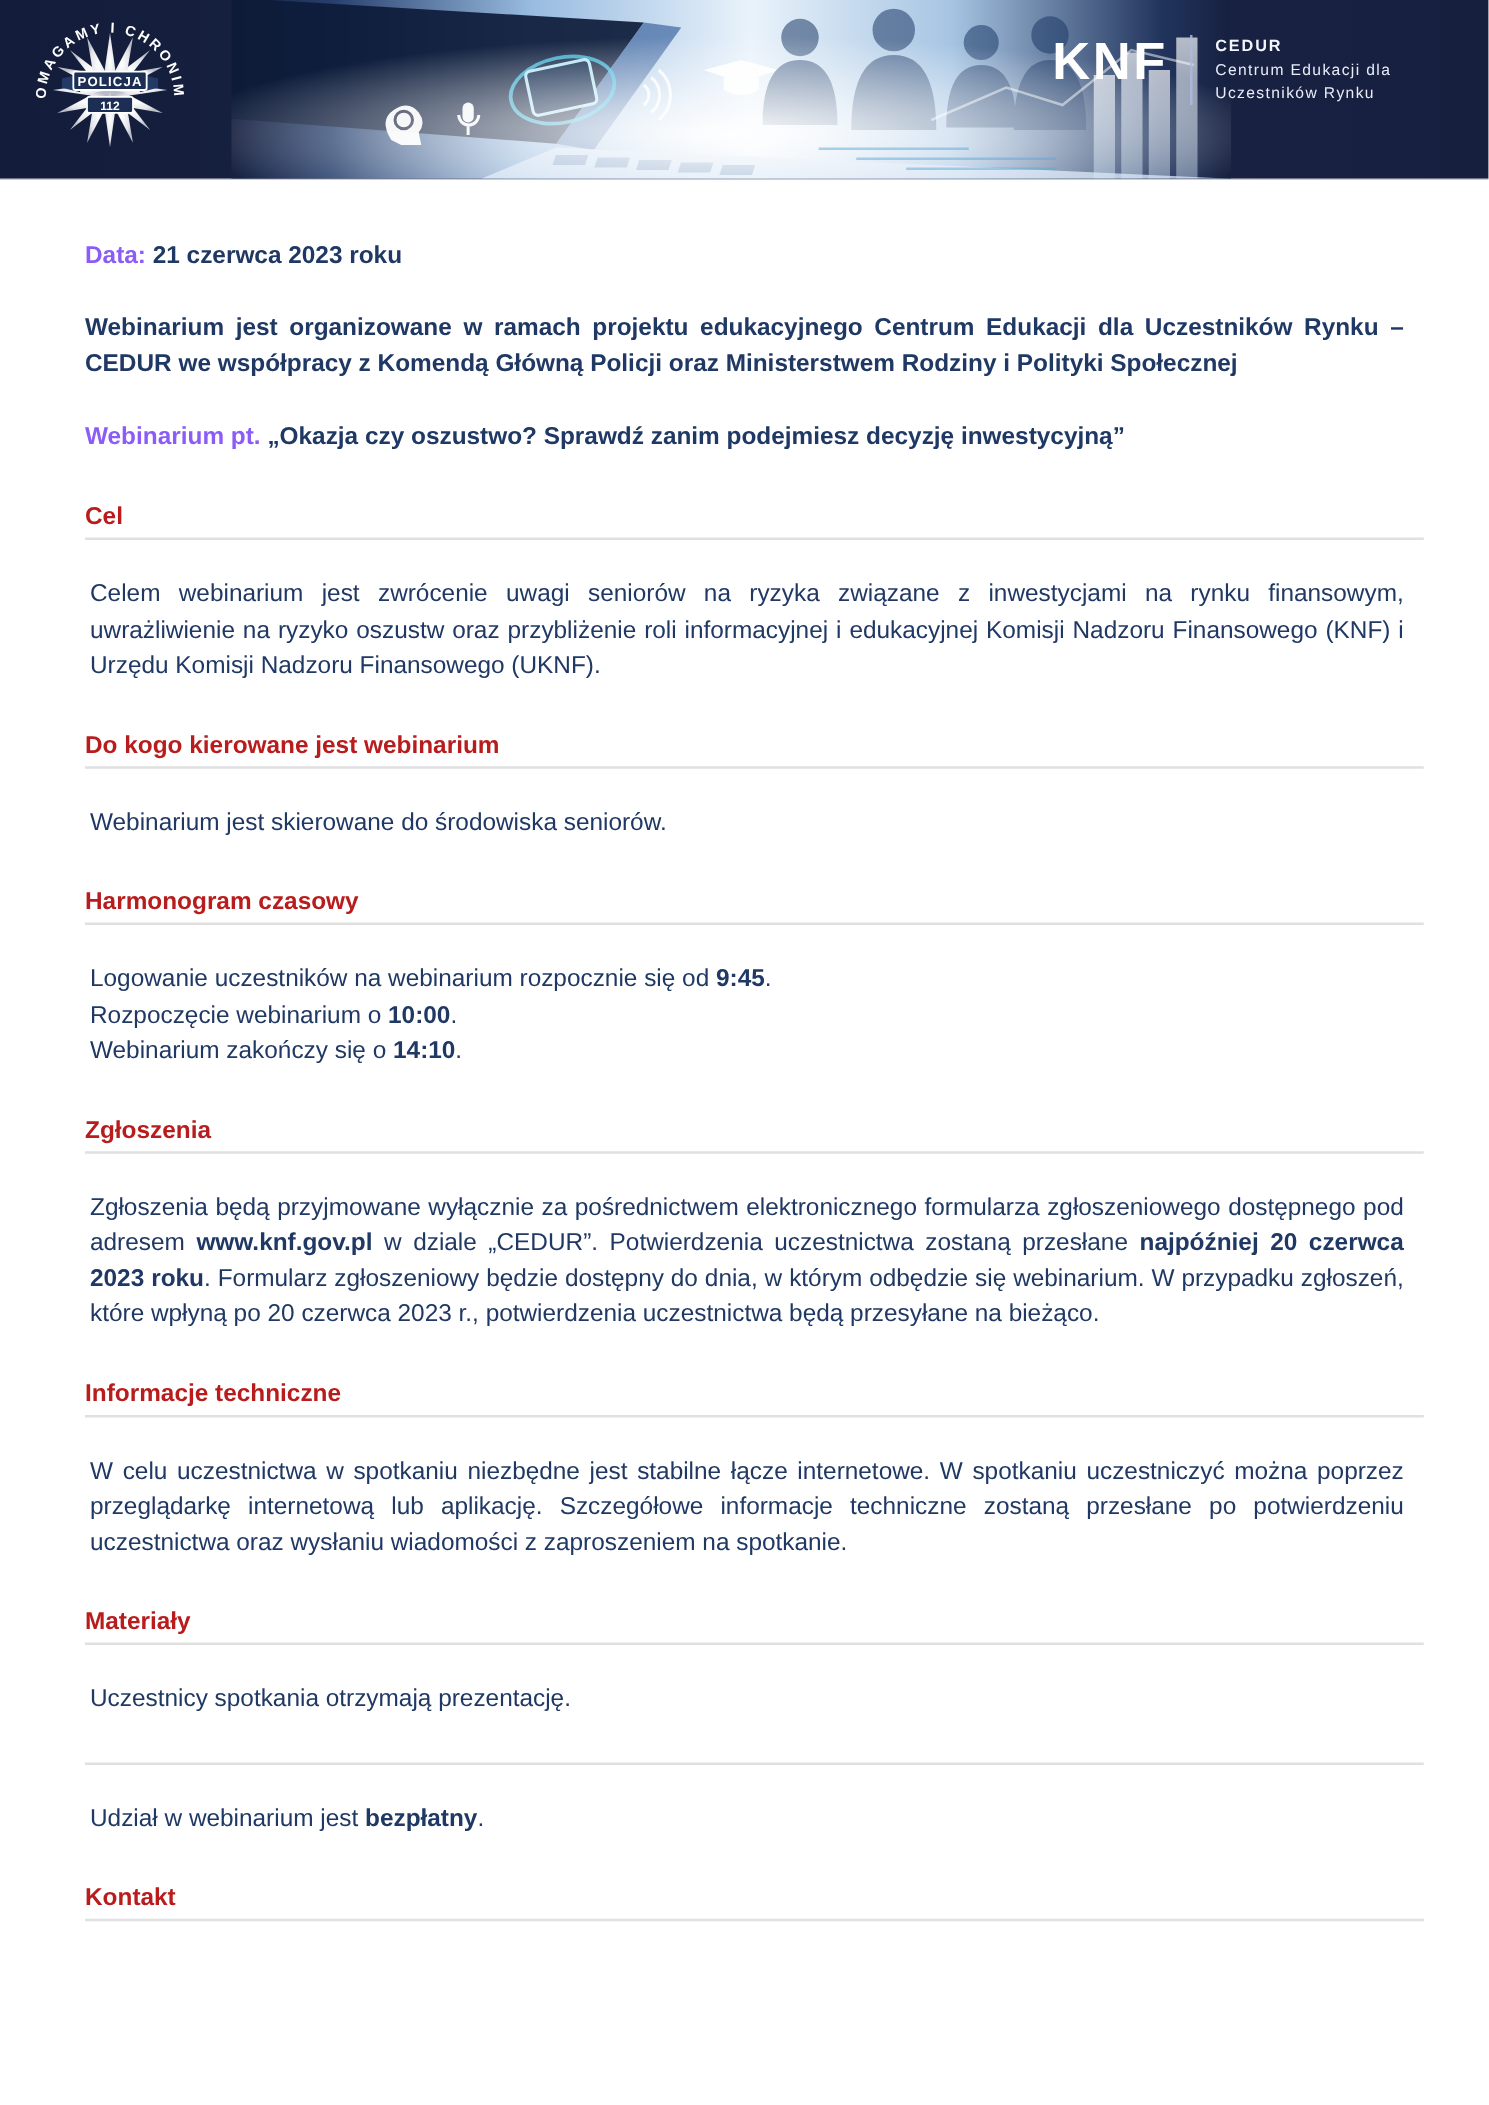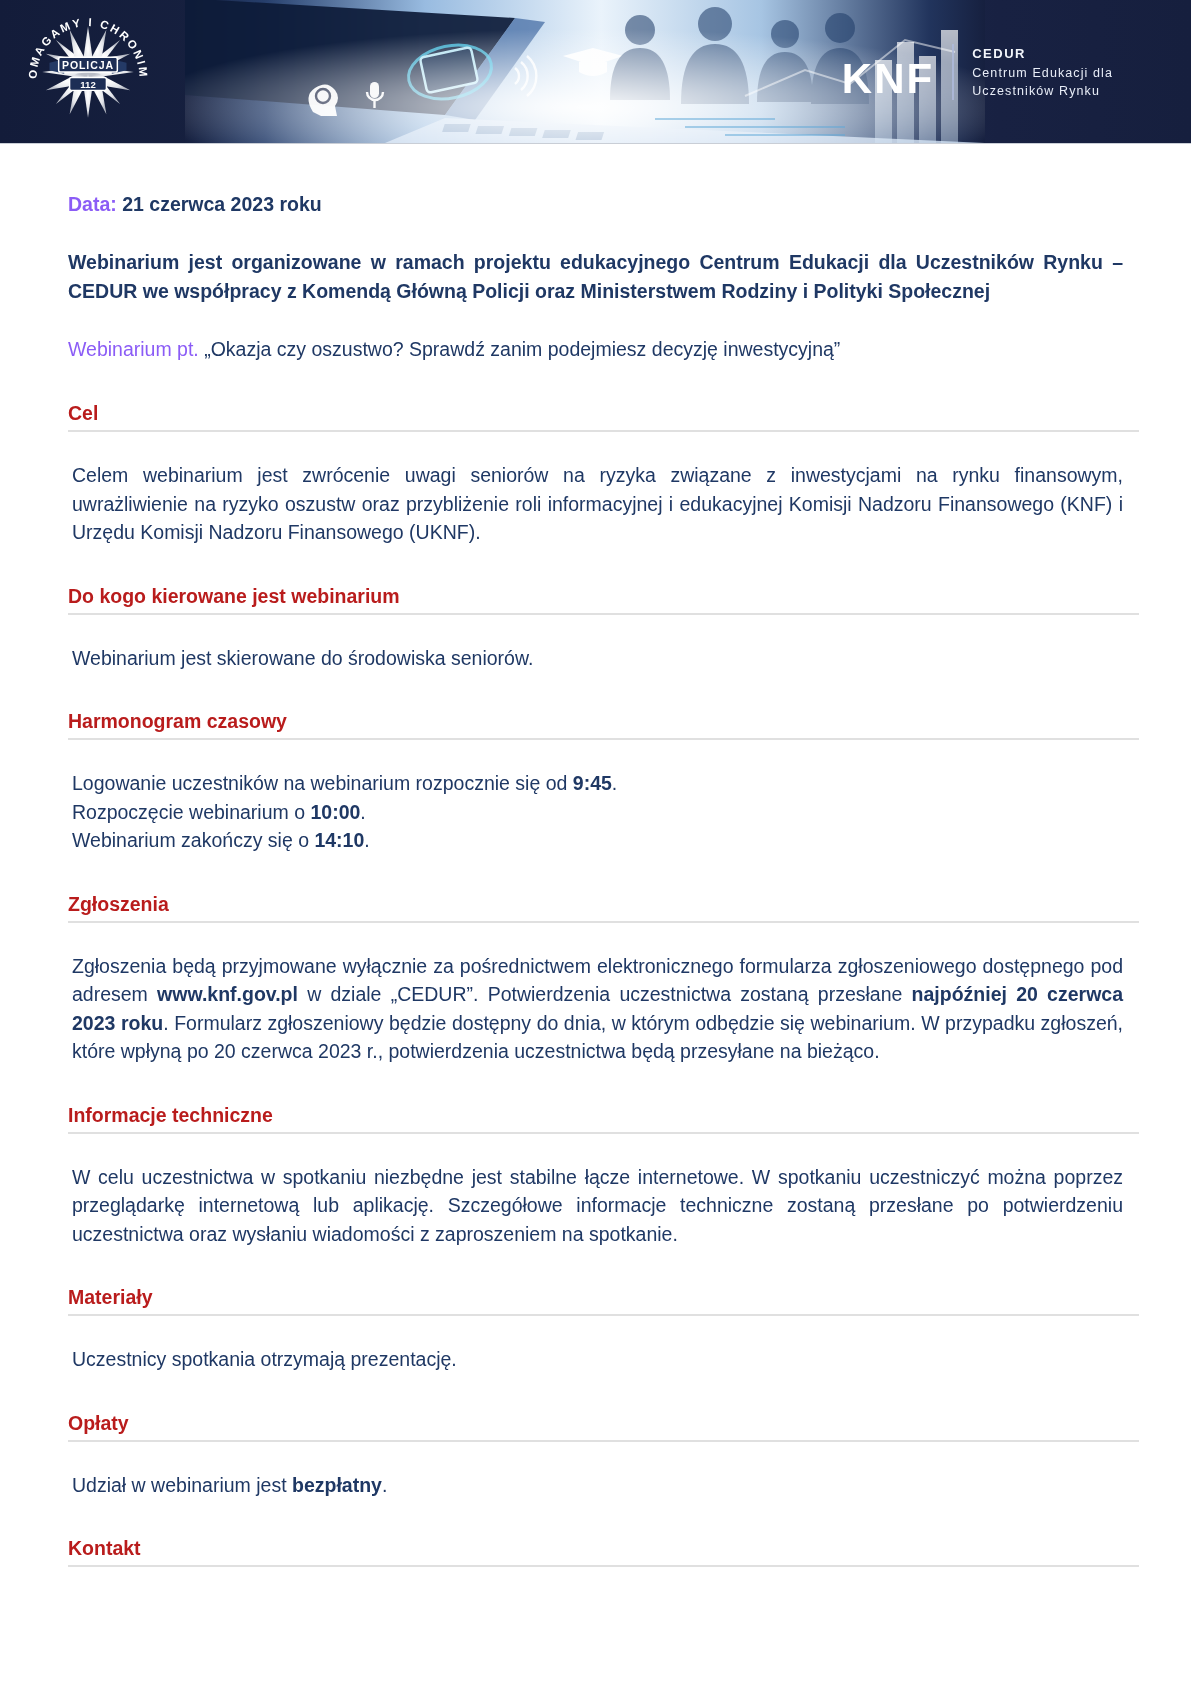--- a/index.html
+++ b/index.html
@@ -12,39 +12,39 @@
   
   .banner{
     position:relative;width:1191px;height:143px;
     background:linear-gradient(90deg,#131c3a 0%,#16203f 18%,#1b2a4e 32%,#1a2748 72%,#182142 84%,#161f3e 100%);
     border-bottom:1px solid #c9ced6;
     overflow:hidden;
   }
   .banner-photo{position:absolute;left:185px;top:0;width:800px;height:143px;}
   .badge{position:absolute;left:22px;top:6px;width:132px;height:132px;}
   .knf-logo{
-    position:absolute;right:78px;top:44px;display:flex;align-items:flex-end;gap:18px;
+    position:absolute;right:78px;top:28px;display:flex;align-items:flex-start;gap:18px;
     color:#ffffff;
   }
   .knf-brand{font-size:42px;font-weight:bold;letter-spacing:2px;line-height:1;}
   .knf-divider{width:2px;height:56px;background:#aebada;opacity:.85;}
   .knf-cedur{display:flex;flex-direction:column;line-height:1.45;}
   .cedur-title{font-size:13px;font-weight:bold;letter-spacing:1.5px;color:#f2f5fb;}
   .cedur-sub{font-size:12.5px;letter-spacing:1.1px;color:#e8edf7;}
 
   
   .content{padding:46px 68px 0 68px;color:#1f3864;}
   .meta-line{font-size:19.5px;line-height:29px;font-weight:bold;}
   .label-blue{color:#8b5cf6;}
   .navy{color:#1f3864;}
   .intro-bold{
     margin-top:29px;font-size:19.5px;line-height:29px;font-weight:bold;color:#1f3864;
     text-align:justify;
   }
-  .title-line{margin-top:29px;font-size:19.5px;line-height:29px;font-weight:normal;}
+  .title-line{margin-top:29px;font-size:19.5px;line-height:29px;font-weight:bold;}
 
   .section{margin-top:36px;}
   .section-heading{
     font-size:19.5px;line-height:26px;font-weight:bold;color:#b91c1c;
   }
   .rule{height:0;border-bottom:2px solid #e0e0e0;margin-top:4px;margin-right:-16px;}
   .section-body p{
     margin:29px 0 0 4px;font-size:19.5px;line-height:28.5px;color:#1f3864;
   }
   .section-body.justify p{text-align:justify;}
@@ -261,21 +261,20 @@
 
   <section class="section">
     <div class="section-heading">Materiały</div>
     <div class="rule"></div>
     <div class="section-body">
             <p><span>Uczestnicy spotkania otrzymają prezentację.</span></p>
           </div>
   </section>
 
   <section class="section">
-    <div class="section-heading">Opłaty</div>
     <div class="rule"></div>
     <div class="section-body">
             <p><span>Udział w webinarium jest </span><b>bezpłatny</b><span>.</span></p>
           </div>
   </section>
 
   <section class="section">
     <div class="section-heading">Kontakt</div>
     <div class="rule"></div>
   </section>

